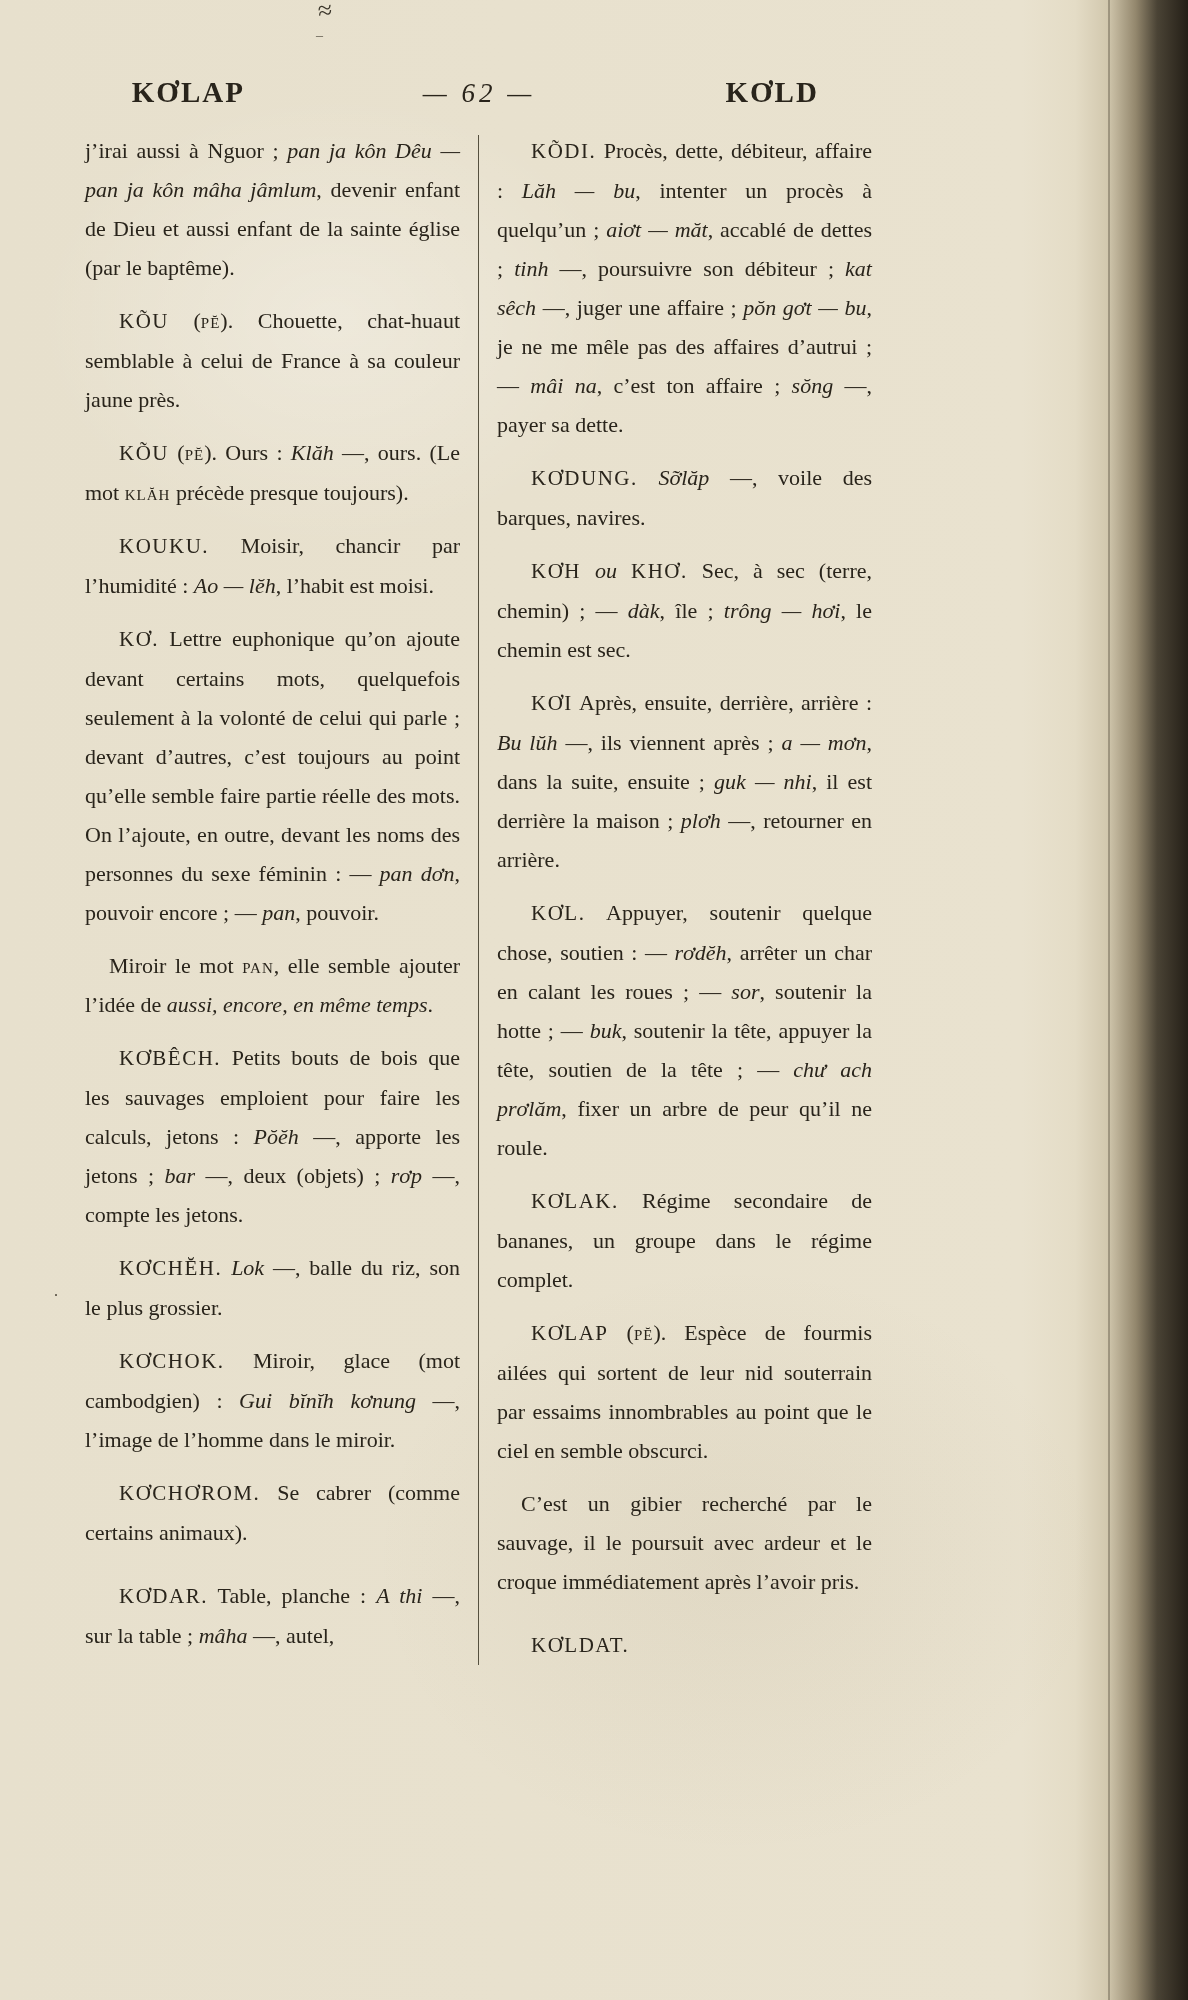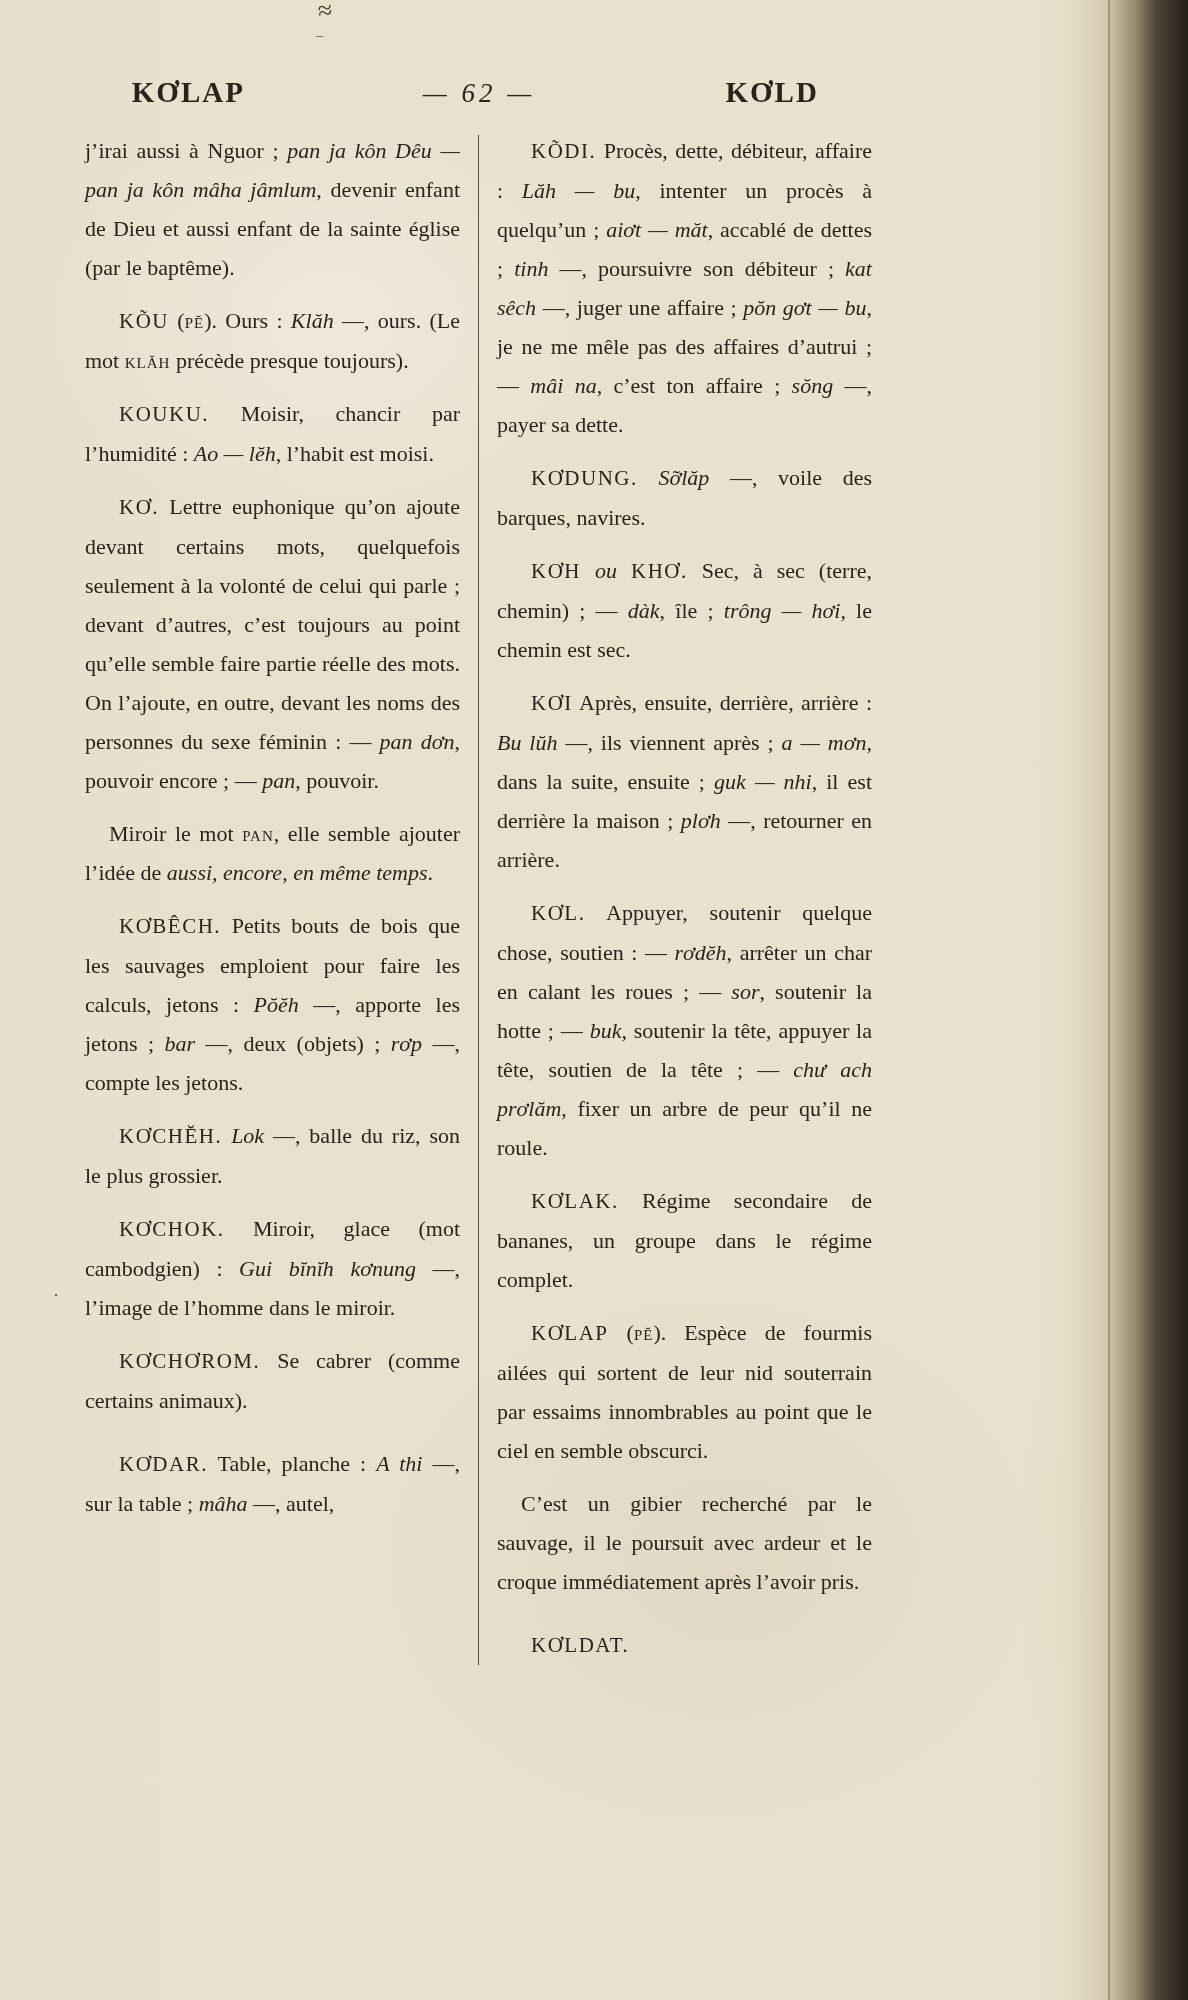--- a/index.html
+++ b/index.html
@@ -68,20 +68,21 @@
   <div class="text-block">
     <div class="page-header">
       <span class="hleft">KƠLAP</span>
       <span class="hcenter">— 62 —</span>
       <span class="hright">KƠLD</span>
     </div>
 
     <div class="columns">
       <div class="column" id="col-left">
           <p class="para indent-none"><span class="run-n">j’irai aussi à Nguor ; </span><span class="run-i">pan ja kôn Dêu — pan ja kôn mâha jâmlum</span><span class="run-n">, devenir enfant de Dieu et aussi enfant de la sainte église (par le baptême).</span></p>
+          <p class="para indent-entry"><span class="run-hw">KÕU</span><span class="run-n"> (</span><span class="run-sc">pĕ</span><span class="run-n">). Chouette, chat-huaut semblable à celui de France à sa couleur jaune près.</span></p>
           <p class="para indent-entry"><span class="run-hw">KÕU</span><span class="run-n"> (</span><span class="run-sc">pĕ</span><span class="run-n">). Ours : </span><span class="run-i">Klăh</span><span class="run-n"> —, ours. (Le mot </span><span class="run-sc">klăh</span><span class="run-n"> précède presque toujours).</span></p>
           <p class="para indent-entry"><span class="run-hw">KOUKU.</span><span class="run-n"> Moisir, chancir par l’humidité : </span><span class="run-i">Ao — lĕh</span><span class="run-n">, l’habit est moisi.</span></p>
           <p class="para indent-entry"><span class="run-hw">KƠ.</span><span class="run-n"> Lettre euphonique qu’on ajoute devant certains mots, quelquefois seulement à la volonté de celui qui parle ; devant d’autres, c’est toujours au point qu’elle semble faire partie réelle des mots. On l’ajoute, en outre, devant les noms des personnes du sexe féminin : — </span><span class="run-i">pan dơn</span><span class="run-n">, pouvoir encore ; — </span><span class="run-i">pan</span><span class="run-n">, pouvoir.</span></p>
           <p class="para indent-para"><span class="run-n">Miroir le mot </span><span class="run-sc">pan</span><span class="run-n">, elle semble ajouter l’idée de </span><span class="run-i">aussi, encore, en même temps</span><span class="run-n">.</span></p>
           <p class="para indent-entry"><span class="run-hw">KƠBÊCH.</span><span class="run-n"> Petits bouts de bois que les sauvages emploient pour faire les calculs, jetons : </span><span class="run-i">Pŏĕh</span><span class="run-n"> —, apporte les jetons ; </span><span class="run-i">bar</span><span class="run-n"> —, deux (objets) ; </span><span class="run-i">rơp</span><span class="run-n"> —, compte les jetons.</span></p>
           <p class="para indent-entry"><span class="run-hw">KƠCHĔH.</span><span class="run-n"> </span><span class="run-i">Lok</span><span class="run-n"> —, balle du riz, son le plus grossier.</span></p>
           <p class="para indent-entry"><span class="run-hw">KƠCHOK.</span><span class="run-n"> Miroir, glace (mot cambodgien) : </span><span class="run-i">Gui bĭnĭh kơnung</span><span class="run-n"> —, l’image de l’homme dans le miroir.</span></p>
           <p class="para indent-entry"><span class="run-hw">KƠCHƠROM.</span><span class="run-n"> Se cabrer (comme certains animaux).</span></p>
           <p class="para indent-entry"><span class="run-hw">KƠDAR.</span><span class="run-n"> Table, planche : </span><span class="run-i">A thi</span><span class="run-n"> —, sur la table ; </span><span class="run-i">mâha</span><span class="run-n"> —, autel,</span></p>
         </div>

